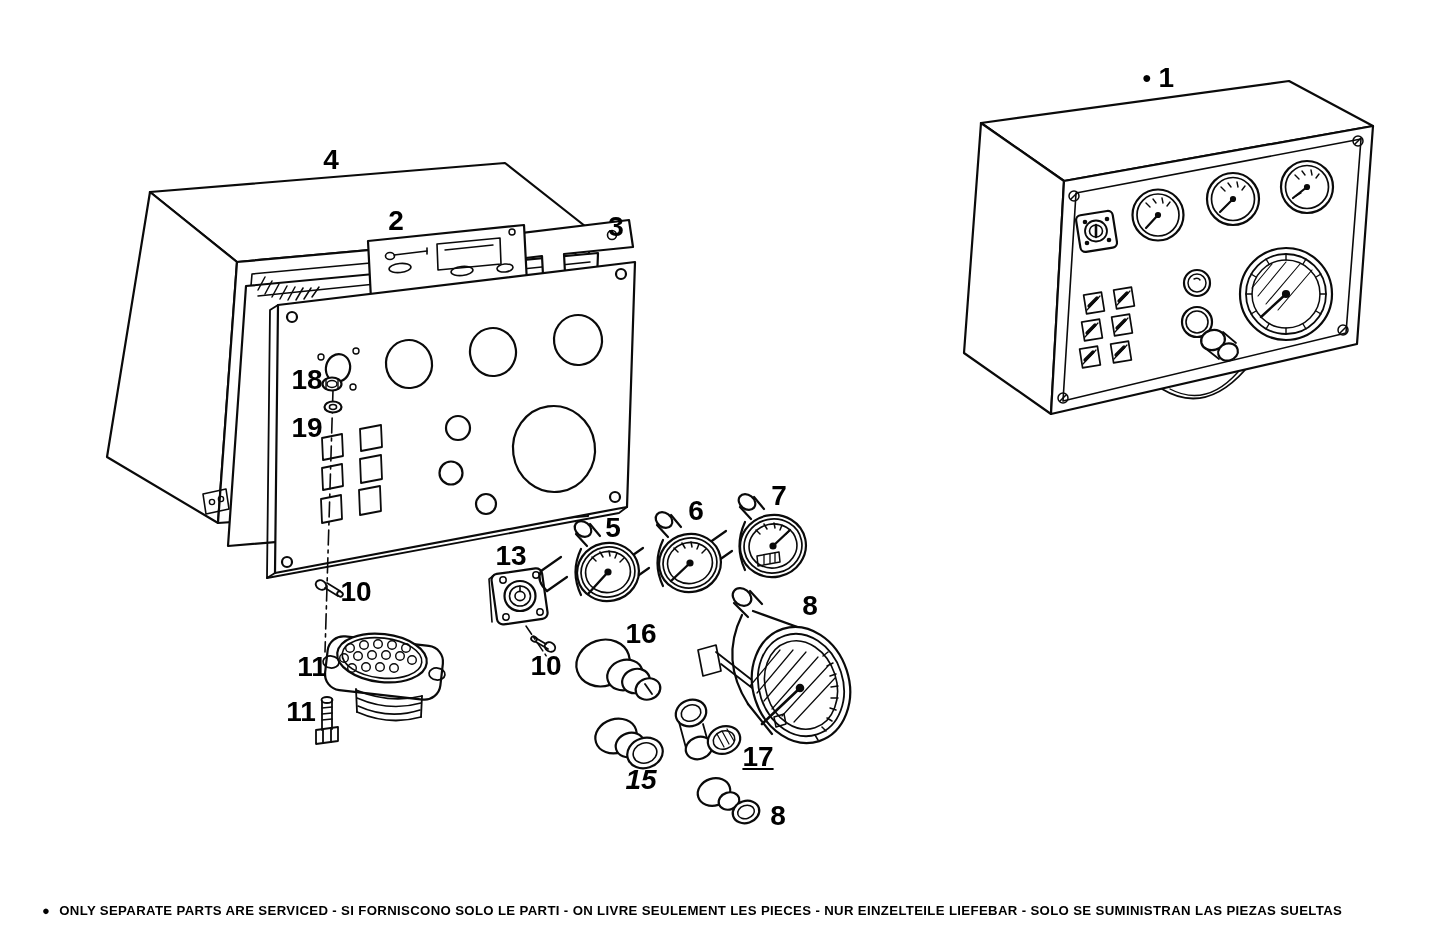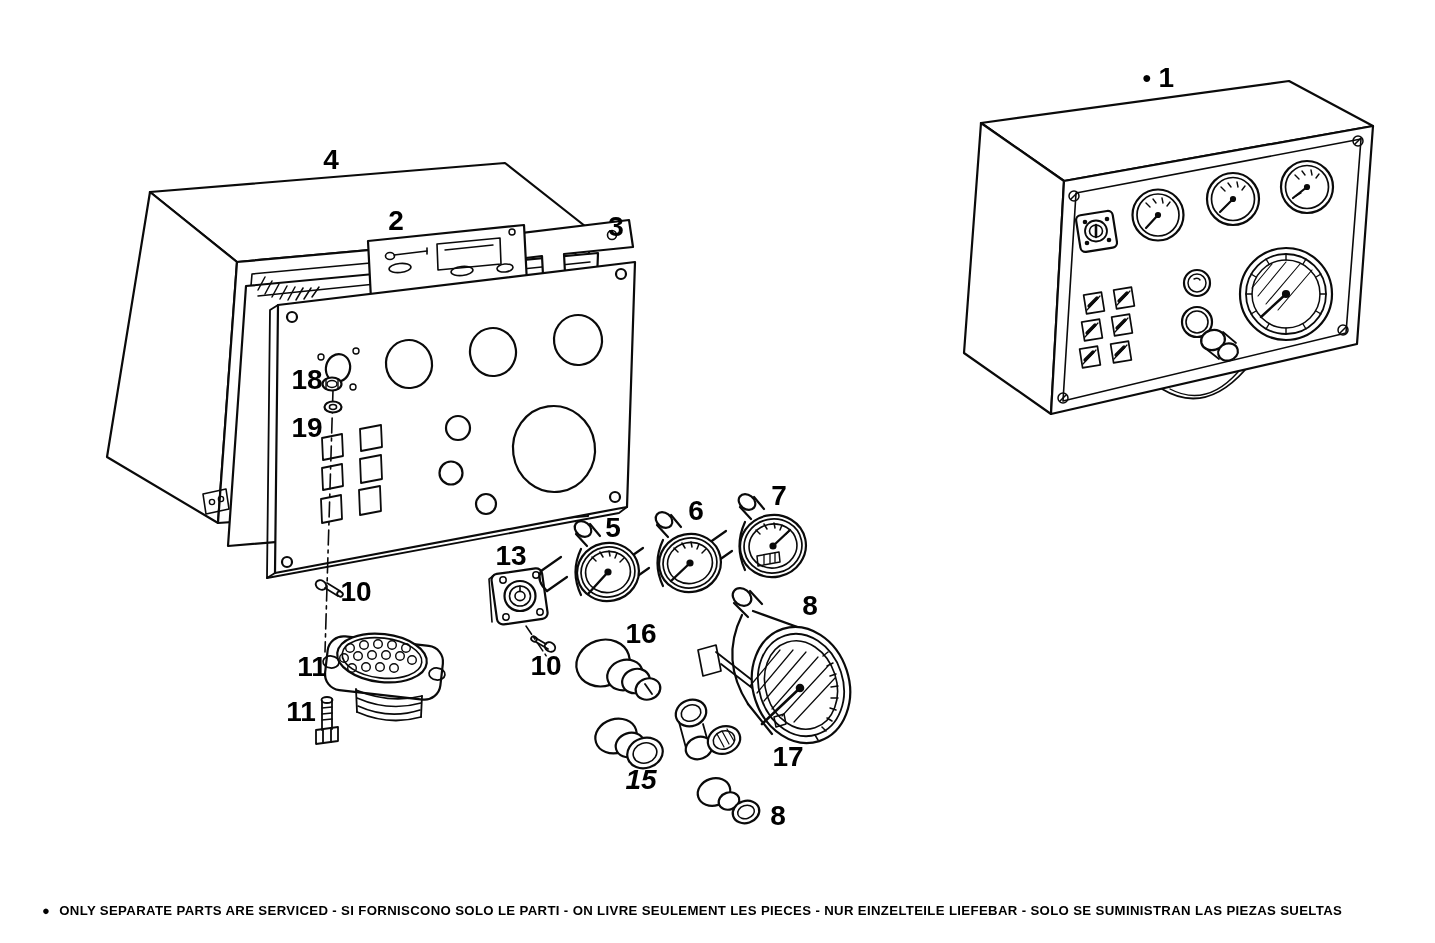--- a/index.html
+++ b/index.html
@@ -461,21 +461,21 @@
 <div class="part-label" style="left:296px;top:667px;margin-left:16px;">11</div>
 <div class="part-label" style="left:301px;top:712px;">11</div>
 <div class="part-label" style="left:511px;top:556px;">13</div>
 <div class="part-label" style="left:546px;top:666px;">10</div>
 <div class="part-label" style="left:613px;top:528px;">5</div>
 <div class="part-label" style="left:696px;top:511px;">6</div>
 <div class="part-label" style="left:779px;top:496px;">7</div>
 <div class="part-label" style="left:810px;top:606px;">8</div>
 <div class="part-label" style="left:641px;top:634px;">16</div>
 <div class="part-label" style="left:641px;top:780px;font-style:italic;">15</div>
-<div class="part-label" style="left:788px;top:757px;">17</div>
+<div class="part-label" style="left:758px;top:757px;text-decoration:underline;">17</div>
 <div class="part-label" style="left:778px;top:816px;">8</div>
 
 <div id="footer-note">
   <span class="bullet">●</span>
   <span class="text">ONLY SEPARATE PARTS ARE SERVICED - SI FORNISCONO SOLO LE PARTI - ON LIVRE SEULEMENT LES PIECES - NUR EINZELTEILE LIEFEBAR - SOLO SE SUMINISTRAN LAS PIEZAS SUELTAS</span>
 </div>
 
 </div>
 
 </body></html>

